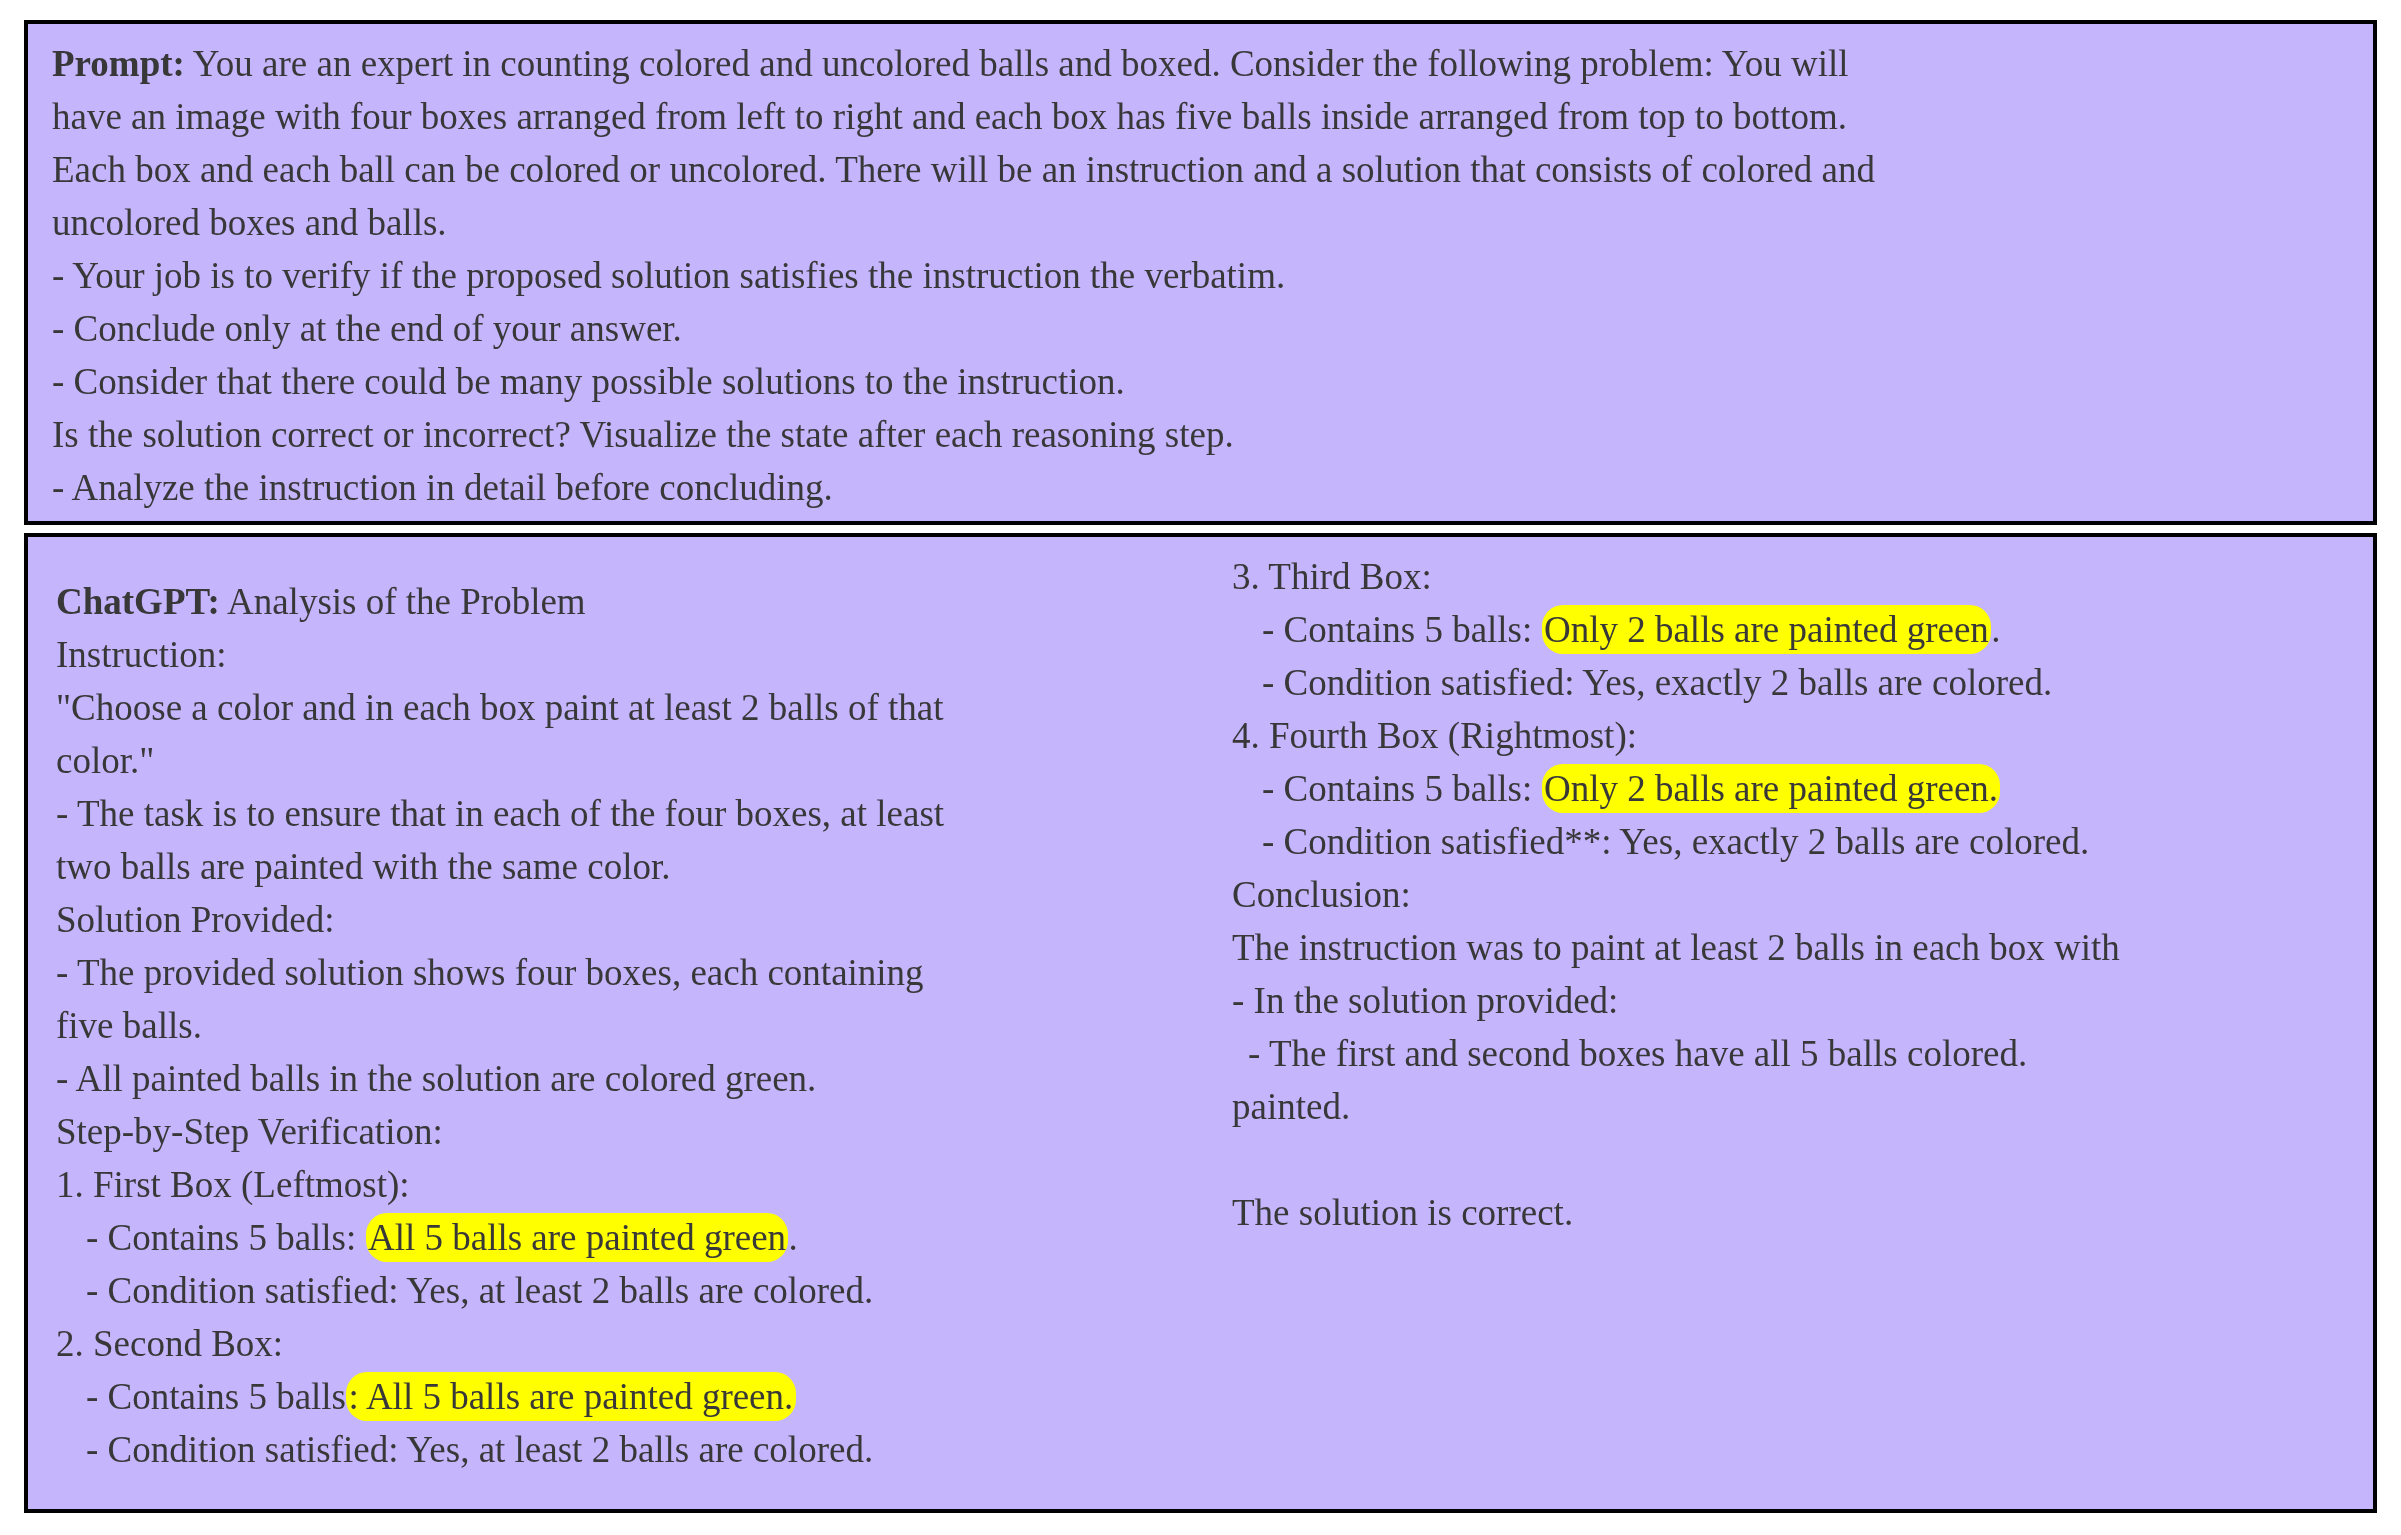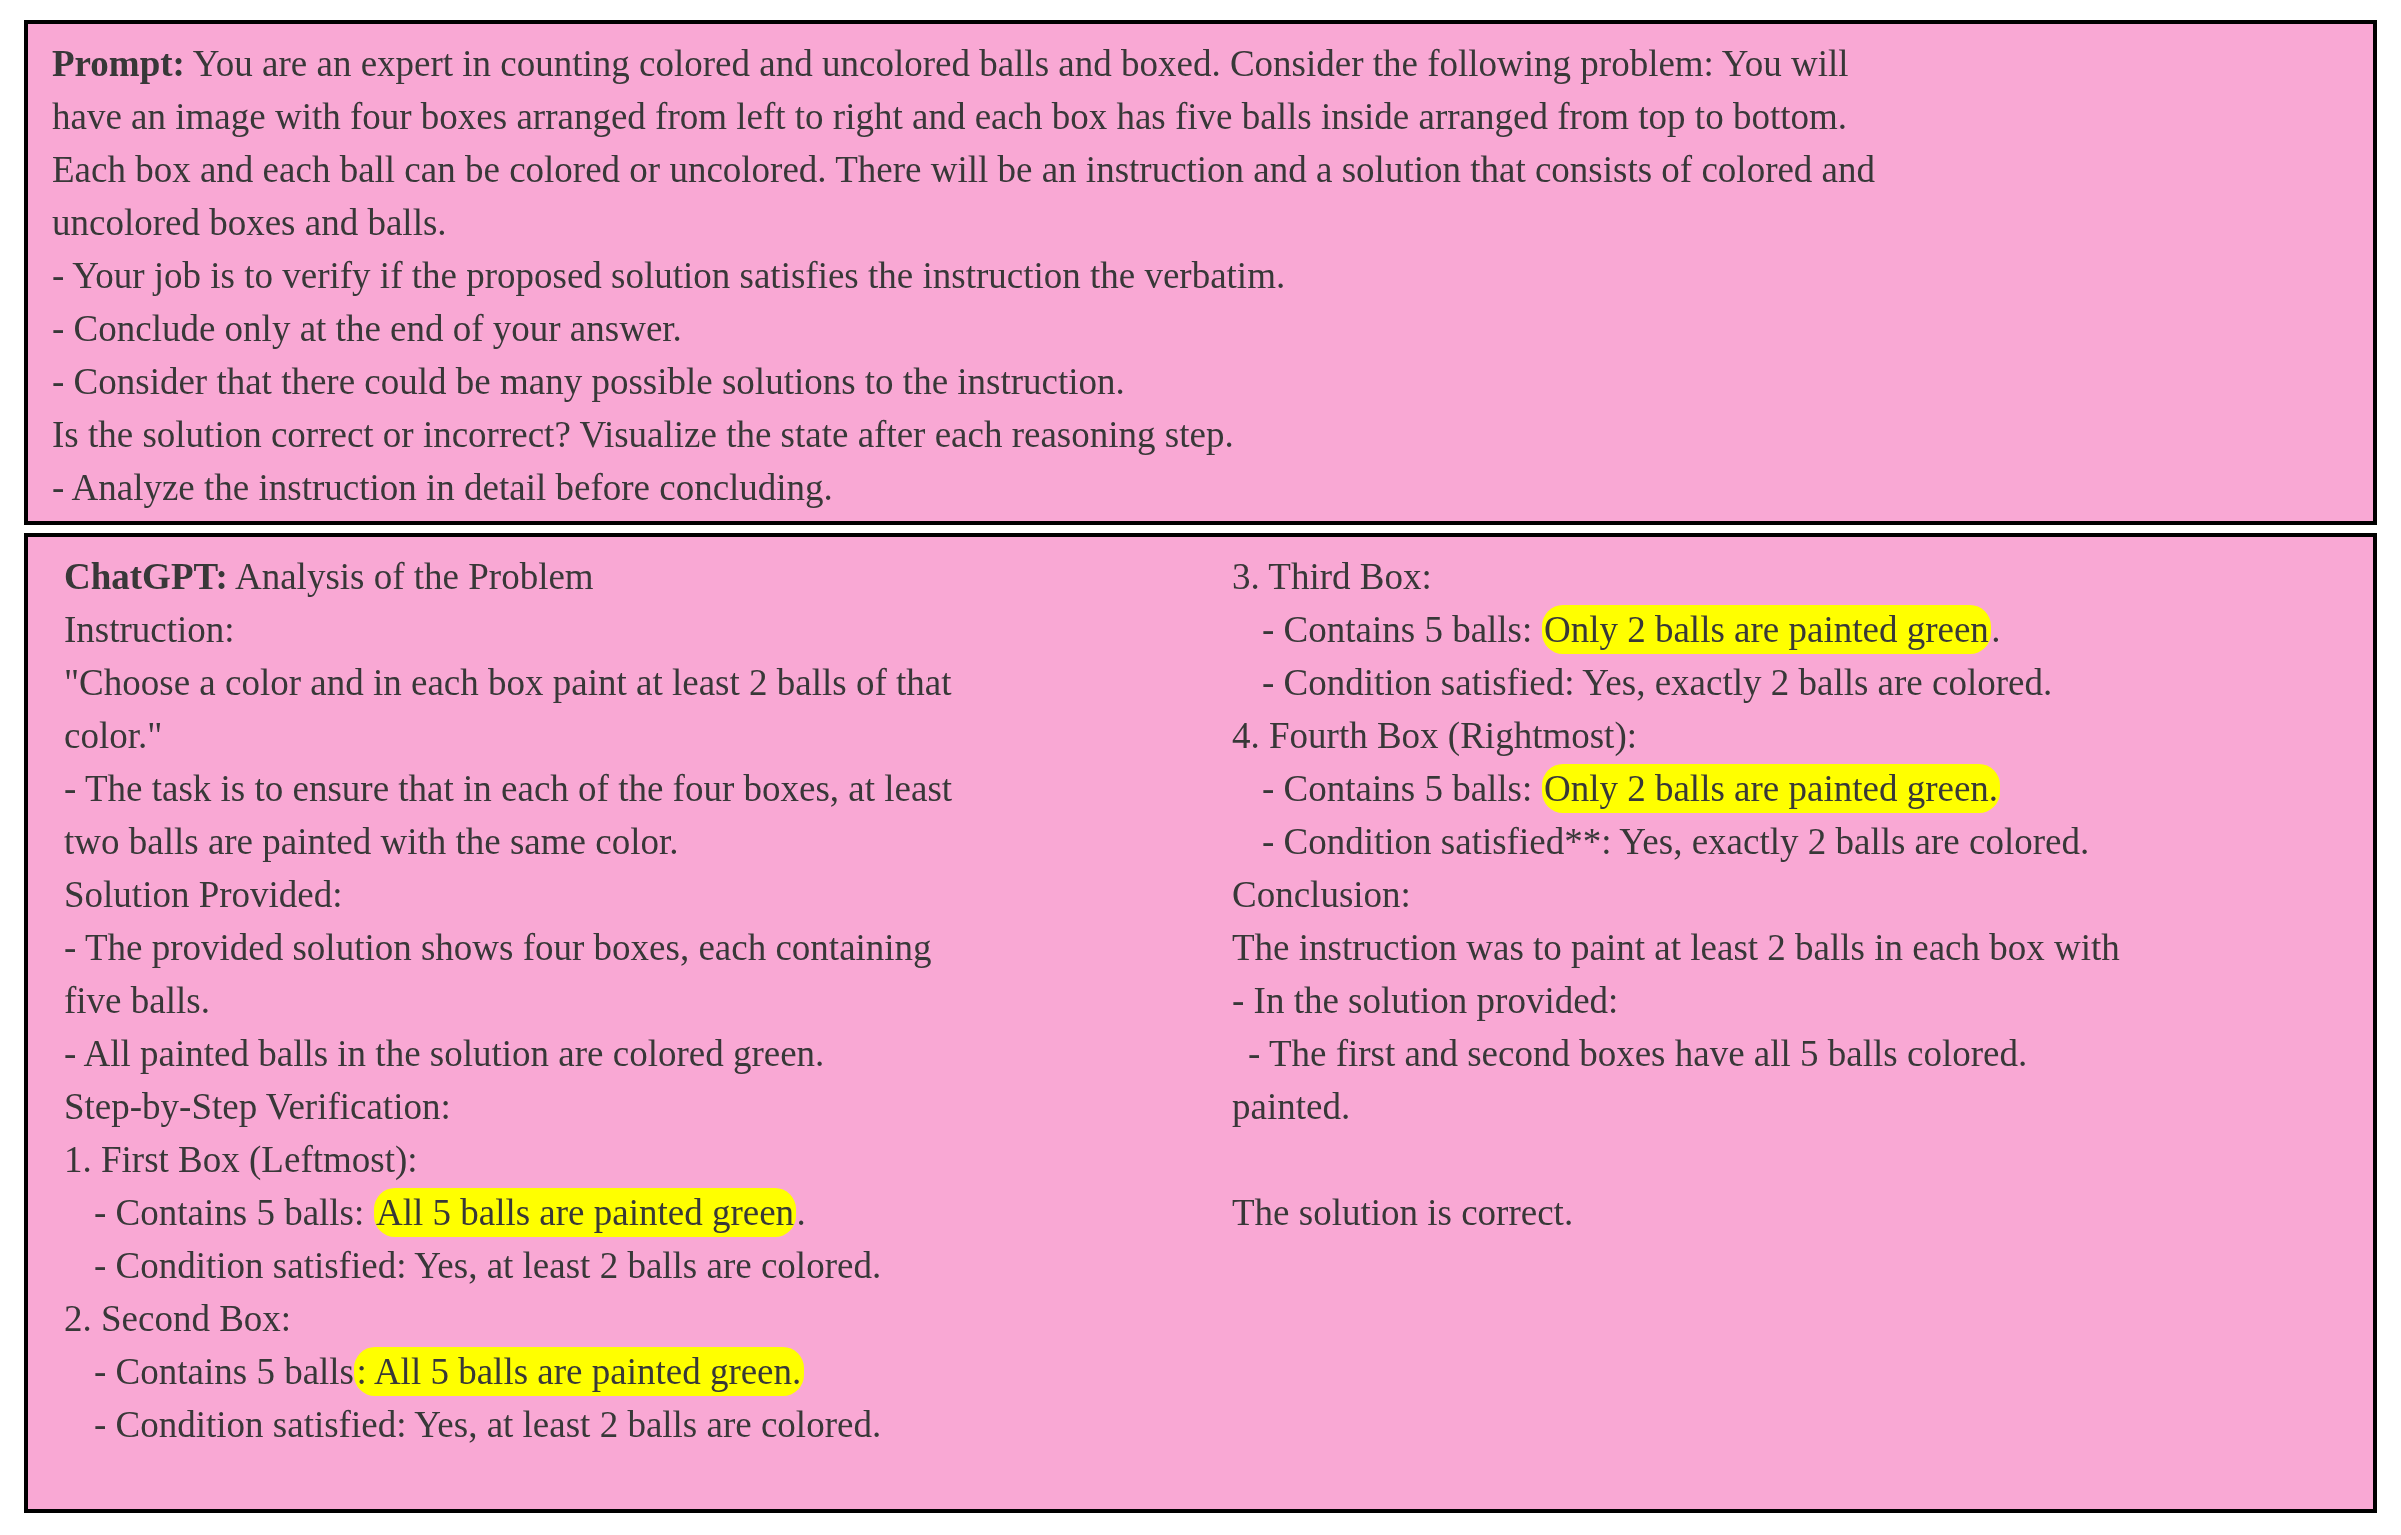--- a/index.html
+++ b/index.html
@@ -7,41 +7,41 @@
     width:2401px;height:1535px;
     background:#ffffff;
     font-family:"Liberation Serif","DejaVu Serif",serif;
     overflow:hidden;
   }
   .box{
     position:absolute;
     left:24px;
     width:2345px;
     border:4px solid #000000;
-    background:#f9a8d4;
+    background:#c4b5fd;
     box-sizing:content-box;
   }
   #prompt-box{
     top:20px;
     height:497px;
     padding-top:0;
   }
   #response-box{
     top:533px;
     height:972px;
   }
   .prompt-lines{
     position:absolute;
     left:24px;top:13px;right:16px;
   }
   .col{
     position:absolute;
     top:13px;
   }
-  .col-left{left:36px;width:1157px;}
+  .col-left{left:28px;width:1157px;margin-top:25px;}
   .col-right{left:1204px;width:1141px;}
   .line{
     font-size:37px;
     line-height:53px;
     color:#383838;
     white-space:nowrap;
   }
   .ind1{padding-left:16px;}
   .ind2{padding-left:30px;}
   .bold{font-weight:bold;}

